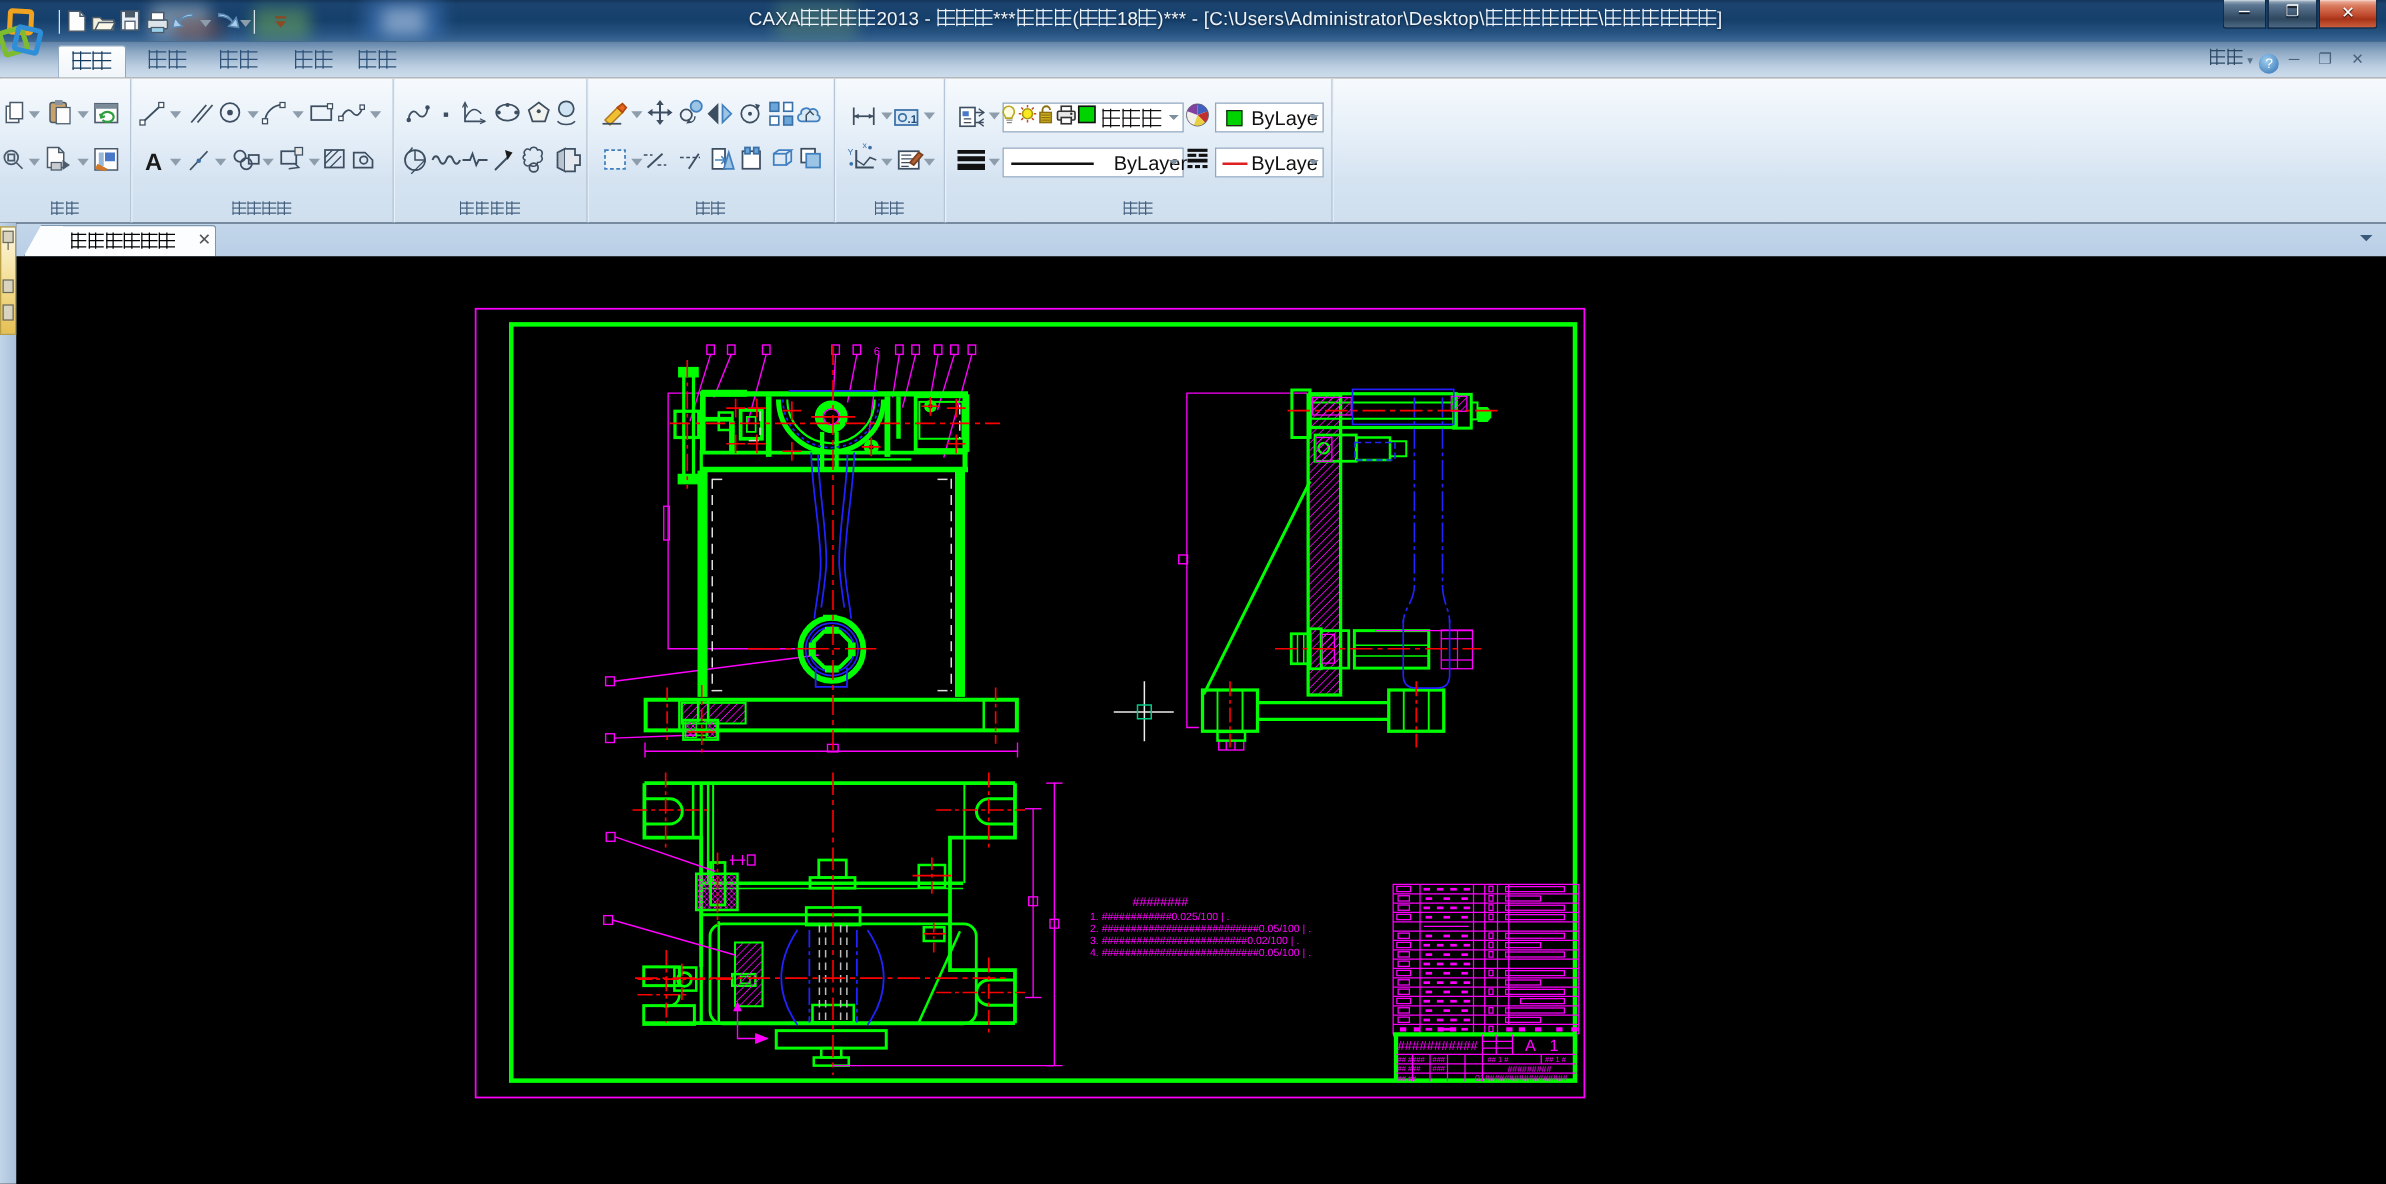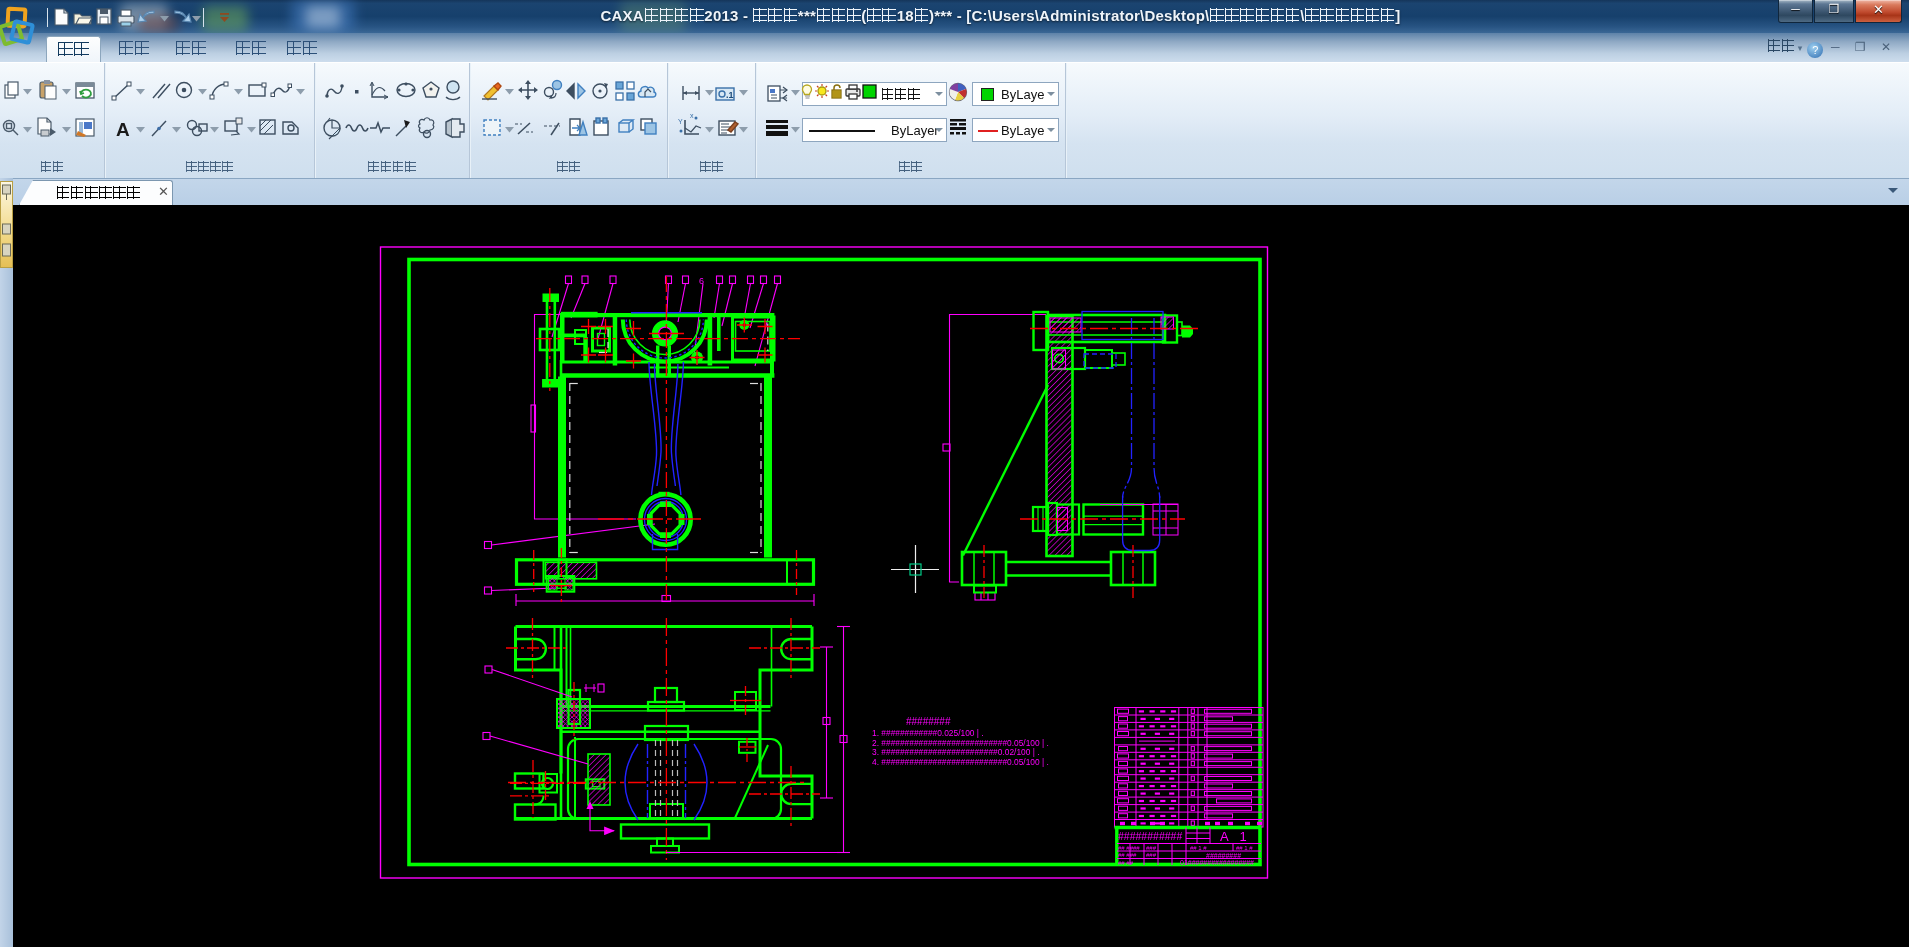--- a/index.html
+++ b/index.html
@@ -12,40 +12,40 @@
  linear-gradient(currentColor,currentColor) 0 50%/100% .08em no-repeat,
  linear-gradient(currentColor,currentColor) 0 96%/100% .09em no-repeat,
  linear-gradient(currentColor,currentColor) 48% 0/.09em 100% no-repeat,
  linear-gradient(currentColor,currentColor) 0 0/.07em 100% no-repeat;}
 
 #titlebar{left:0;top:0;width:1909px;height:33px;
  background:linear-gradient(#15355a 0%,#1b4470 10%,#16406c 50%,#275382 80%,#3a6795 100%);overflow:hidden;}
 #titlefade{left:0;top:33px;width:1909px;height:29px;
  background:linear-gradient(#5d82a8 0%,#8fa9c4 30%,#bccfe2 70%,#cddded 100%);}
 .blob{position:absolute;filter:blur(6px);border-radius:6px;opacity:.85}
-#title-text{left:96px;top:7px;width:1809px;text-align:center;color:#eef4fa;font-size:15px;letter-spacing:.2px;text-shadow:0 1px 2px #123;font-weight:bold;}
+#title-text{left:84px;top:7px;width:1809px;text-align:center;color:#eef4fa;font-size:15px;letter-spacing:.2px;text-shadow:0 1px 2px #123;}
 
 #wbtns{left:1778px;top:0;width:126px;height:23px}
 .wb{position:absolute;top:0;height:23px;border:1px solid #10263c;border-top:none;background:linear-gradient(#a8bac8 0%,#5e7894 18%,#3a546e 55%,#2e4860 70%,#4e6a84 100%);box-shadow:inset 0 1px 0 rgba(255,255,255,.35);}
 .wb span{position:absolute;left:0;right:0;top:2px;text-align:center;color:#fff;font-size:12px;text-shadow:0 1px 1px #000;}
 #wb-close{background:linear-gradient(#f0b8a8 0%,#d9795c 22%,#c04a2e 55%,#a83418 70%,#cc6040 100%)!important;}
 
 #tabrow{left:0;top:33px;width:1909px;height:29px;}
 .rtab{position:absolute;top:3px;height:26px;padding:4px 10px 0 10px;font-size:16px;color:#2c5078;white-space:nowrap;}
 #rtab-active{background:linear-gradient(#fdfefe,#f0f5fa);border:1px solid #8ca6bd;border-bottom:none;border-radius:3px 3px 0 0;color:#123a5e;}
 #ribbonright{position:absolute;top:5px;right:12px;height:22px;color:#2a4764;font-size:14px;z-index:9}
 
 #ribbon{left:0;top:62px;width:1909px;height:116px;
  background:linear-gradient(#f6fafd 0%,#e3edf7 45%,#d5e3f1 70%,#cfdfee 100%);
  border-top:1px solid #fff;}
 .rgroup{position:absolute;top:0;height:115px;border-right:1px solid #b6c6d8;box-shadow:1px 0 0 #e8f1f8;}
 .rlabel{position:absolute;bottom:4px;left:0;right:0;text-align:center;font-size:12px;color:#44607e;}
 .combo{position:absolute;height:24px;background:#fff;border:1px solid #8ea6bf;}
 .combo .arr{position:absolute;right:3px;top:9px;width:0;height:0;border:4px solid transparent;border-top-color:#7d8f9f;}
-.cmtx{position:absolute;font-size:13px;color:#111;top:4px}
+.cmtx{position:absolute;font-size:16px;color:#111;top:4px}
 
 #docbar{left:13px;top:178px;width:1896px;height:27px;background:linear-gradient(#c3d6ea,#b9cfe6);border-top:1px solid #8aa6c2;}
 #leftstrip{left:0;top:178px;width:13px;height:769px;background:linear-gradient(90deg,#c2d4e8,#a8c0da);}
 #sidepanel{left:0;top:181px;width:13px;height:87px;background:linear-gradient(#fdf8e3,#f2d989 60%,#e5bf55);border:1px solid #b99f43;}
 #doctab{left:19px;top:180px;width:154px;height:25px;background:#fcfdfe;border:1px solid #7c97b0;border-bottom:none;border-radius:0 3px 0 0;
  clip-path:polygon(0 100%,14px 0,100% 0,100% 100%);}
 #doctab .txt{position:absolute;left:36px;top:4px;font-size:14px;font-weight:bold;color:#000}
 #doctab .x{position:absolute;left:138px;top:3px;font-size:13px;color:#555}
 #canvas{left:13px;top:205px;width:1896px;height:742px;background:#000;}
 svg{position:absolute;left:0;top:0}

